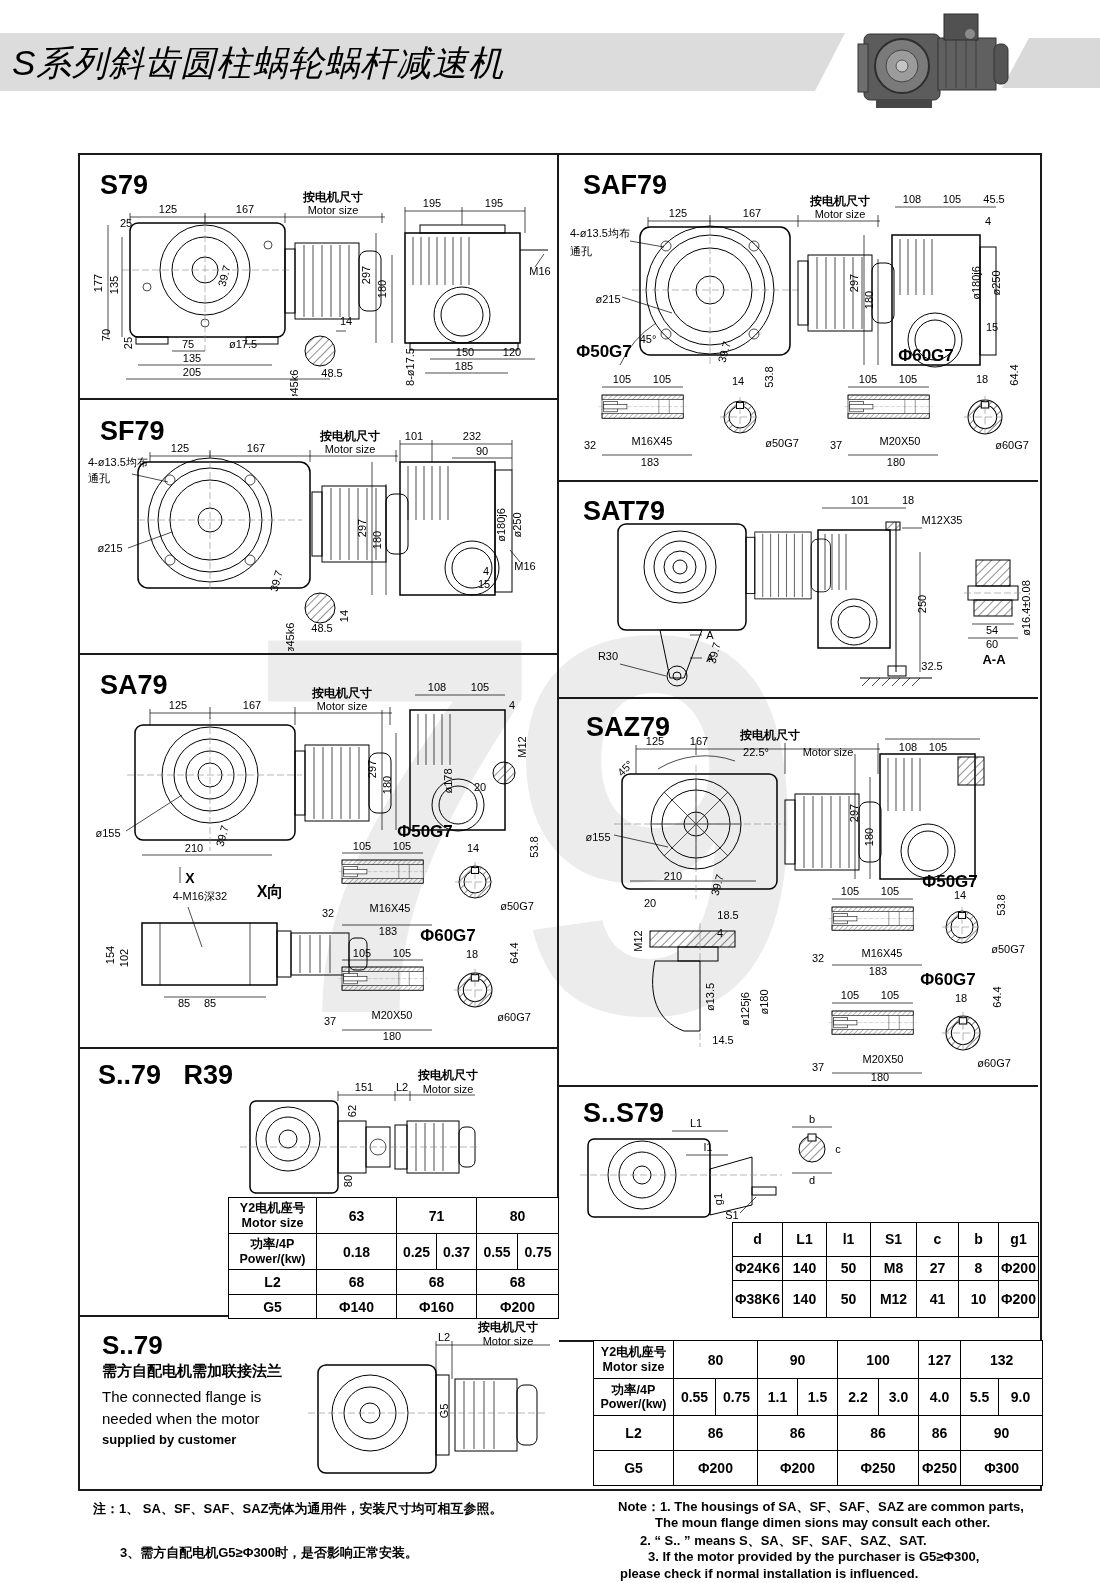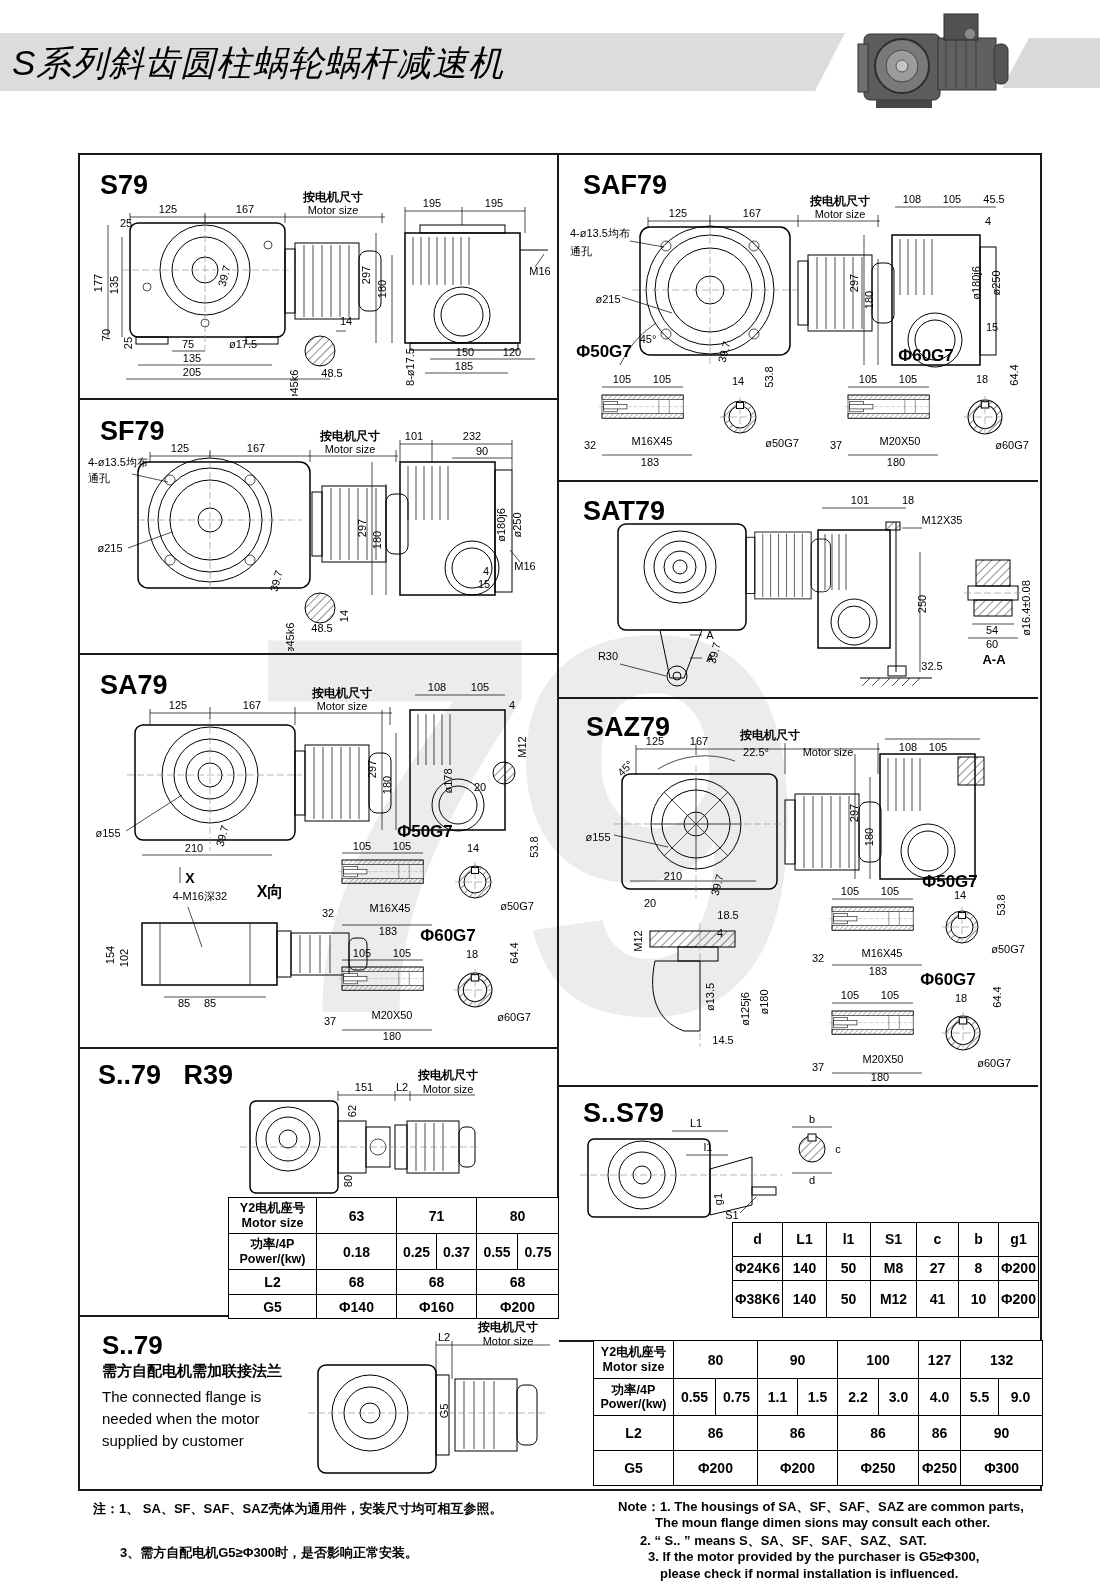--- a/index.html
+++ b/index.html
@@ -459,21 +459,21 @@
       <td>Φ140</td>
       <td colspan="2">Φ160</td>
       <td colspan="2">Φ200</td>
     </tr>
   </tbody>
     </table>
 
   <div class="blk" style="left:102px;top:1362px;font-size:15px">需方自配电机需加联接法兰</div>
   <div class="blk" style="left:102px;top:1388px;font-size:15px;font-weight:normal">The connected flange is</div>
   <div class="blk" style="left:102px;top:1410px;font-size:15px;font-weight:normal">needed when  the motor</div>
-  <div class="blk" style="left:102px;top:1432px;font-size:15px;font-weight:normal">supplied by customer</div>
+  <div class="blk" style="left:102px;top:1432px;font-size:13px;font-weight:bold">supplied by customer</div>
   <svg class="abs" style="left:80px;top:1317px" width="476" height="168">
     <g>
       <rect x="238" y="48" width="118" height="108" rx="8" class="o"></rect>
       <circle cx="290" cy="96" r="38" class="o2"></circle>
         <circle cx="290" cy="96" r="26" class="o2"></circle>
         <circle cx="290" cy="96" r="10" class="o2"></circle>
       <rect x="356" y="58" width="13" height="80" class="o2"></rect>
       <rect x="375" y="62" width="62" height="72" class="o2"></rect>
       <line x1="384" y1="64" x2="384" y2="132" class="d"></line>
         <line x1="394" y1="64" x2="394" y2="132" class="d"></line>
@@ -869,15 +869,15 @@
   </tbody>
     </table>
 
   <div class="note" style="left:93px;top:1500px">注：1、 SA、SF、SAF、SAZ壳体为通用件，安装尺寸均可相互参照。</div>
   <div class="note" style="left:120px;top:1607px">2、 “ S..” 表示 S、SA、SF、SAF、SAZ、SAT。</div>
   <div class="note" style="left:120px;top:1544px">3、需方自配电机G5≥Φ300时，是否影响正常安装。</div>
   <div class="note" style="left:618px;top:1498px">Note：1.  The housings of SA、SF、SAF、SAZ are common parts,</div>
   <div class="note" style="left:655px;top:1515px">The moun flange dimen sions may consult each other.</div>
   <div class="note" style="left:640px;top:1532px">2. “ S.. ”  means  S、SA、SF、SAF、SAZ、SAT.</div>
   <div class="note" style="left:648px;top:1549px">3.  If the motor provided by the purchaser is G5≥Φ300,</div>
-  <div class="note" style="left:660px;top:1566px">please check if normal installation is influenced.</div>
+  <div class="note" style="left:620px;top:1566px">please check if normal installation is influenced.</div>
 
 </div>
 
 </body></html>

